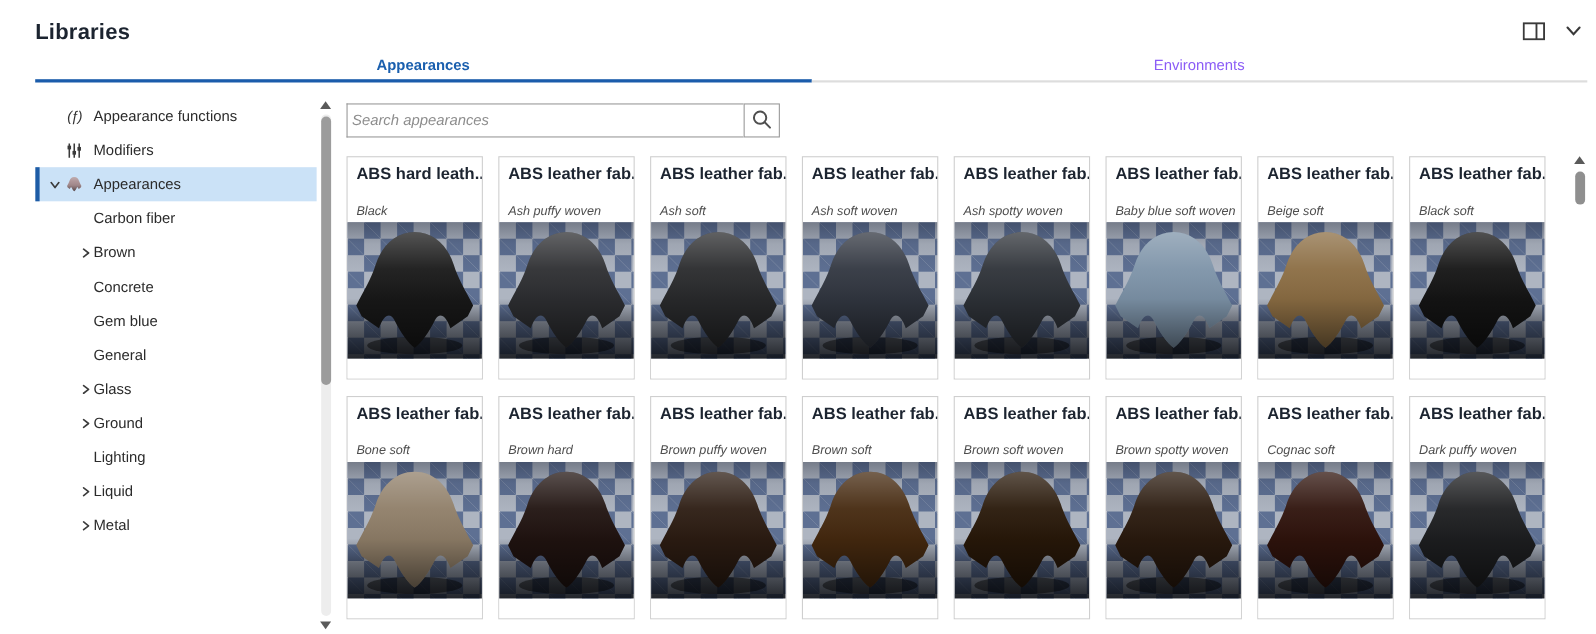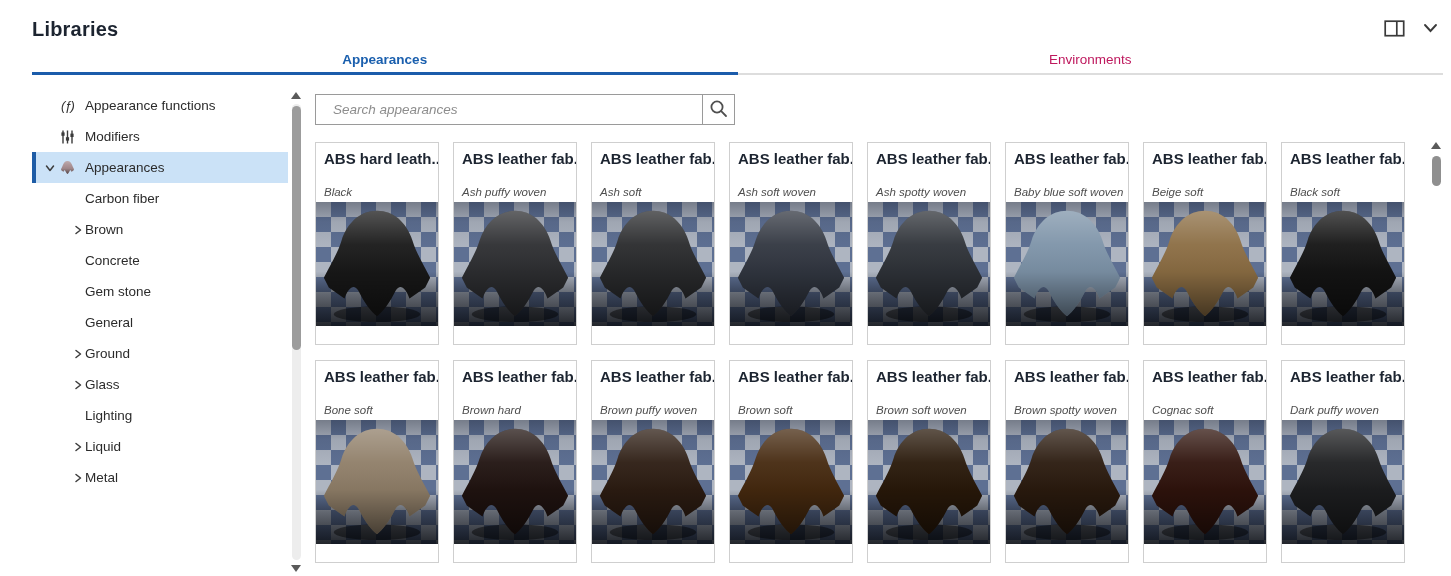--- a/index.html
+++ b/index.html
@@ -8,21 +8,21 @@
     font-family:"Liberation Sans",sans-serif;color:#2b2b2b;
   }
   
   .panel-title{position:absolute;left:32px;top:18px;font-size:20px;font-weight:700;color:#1c2430;letter-spacing:.2px;text-align:right;}
   .header-actions{position:absolute;right:10px;top:18px;display:flex;align-items:center;gap:14px;}
   .hdr-icon{width:22px;height:20px;display:flex;align-items:center;justify-content:center;cursor:pointer;}
 
   
   .tabs{position:absolute;left:32px;right:8px;top:46px;height:29px;display:flex;}
   .tab{flex:1;display:flex;align-items:flex-start;justify-content:center;font-size:13.5px;padding-top:6px;
-       border-bottom:2px solid #ddd;cursor:pointer;color:#be185d;}
+       border-bottom:2px solid #ddd;cursor:pointer;color:#8b5cf6;}
   .tab.active{border-bottom:3px solid #1b5cab;color:#1a5fae;font-weight:700;}
 
   
   .sidebar{position:absolute;left:32px;top:90px;width:256px;bottom:0;overflow:hidden;}
   .side-item{position:relative;height:31px;display:flex;align-items:center;padding-left:10px;font-size:13.5px;cursor:pointer;}
   .side-item .chev{width:15px;height:15px;flex:0 0 15px;display:flex;align-items:center;justify-content:center;}
   .side-item .s-icon{width:21px;height:17px;flex:0 0 21px;margin-right:7px;display:flex;align-items:center;justify-content:center;}
   .side-item.child{padding-left:38px;}
   .side-item .s-label{white-space:nowrap;}
   .side-item.selected{background:#cbe2f7;}
@@ -38,21 +38,21 @@
   .scroll-arrow.down{border-left:5px solid transparent;border-right:5px solid transparent;border-top:7px solid #5a5a5a;}
   .scroll-track{position:relative;width:9px;margin:5px auto;border-radius:5px;background:#ededed;}
   .sidebar-scroll .scroll-track{height:456px;}
   .grid-scroll .scroll-track{height:400px;background:transparent;}
   .scroll-thumb{position:absolute;left:0;width:9px;border-radius:5px;background:#9c9c9c;cursor:pointer;}
   .sidebar-scroll .scroll-thumb{top:2px;height:244px;}
   .grid-scroll .scroll-thumb{top:2px;height:30px;background:#8f8f8f;}
 
   
   .search-row{position:absolute;left:315px;top:94px;display:flex;}
-  .search-input{width:352px;height:29px;border:1px solid #9a9a9a;border-right:none;padding:0 17px;
+  .search-input{width:352px;height:29px;border:1px solid #9a9a9a;border-right:none;padding:0 4px;
     font-family:"Liberation Sans",sans-serif;font-size:13.5px;color:#6d28d9;outline:none;}
   .search-input::placeholder{font-style:italic;color:#8d8d8d;}
   .search-btn{width:33px;height:31px;border:1px solid #9a9a9a;background:#fff;display:flex;align-items:center;justify-content:center;cursor:pointer;padding:0;}
 
   
   .card-grid{position:absolute;left:315px;top:142px;display:grid;grid-template-columns:repeat(8,124px);gap:15px 14px;}
   .card{width:124px;height:203px;background:#fff;border:1px solid #cfcfcf;box-sizing:border-box;cursor:pointer;display:flex;flex-direction:column;}
   .card-title{font-size:15px;font-weight:700;color:#1c2430;padding:7px 8px 0 8px;white-space:nowrap;overflow:hidden;}
   .card-subtitle{font-size:11.5px;font-style:italic;color:#4e4e4e;padding:2px 8px 4px 8px;white-space:nowrap;overflow:hidden;margin-top:17px;}
   .swatch{position:relative;width:122px;height:124px;overflow:hidden;
@@ -163,44 +163,44 @@
     <span class="s-label">Brown</span>
   </div>
       <div class="side-item child">
     <span class="chev"></span>
 
     <span class="s-label">Concrete</span>
   </div>
       <div class="side-item child">
     <span class="chev"></span>
 
-    <span class="s-label">Gem stone</span>
+    <span class="s-label">Gem blue</span>
   </div>
       <div class="side-item child">
     <span class="chev"></span>
 
     <span class="s-label">General</span>
   </div>
       <div class="side-item child">
     <span class="chev">
           <svg width="10" height="10" viewBox="0 0 10 10">
             <path d="M3 1.5 L7.5 5 L3 8.5" fill="none" stroke="#3c3c3c" stroke-width="1.5" stroke-linecap="round" stroke-linejoin="round"></path>
           </svg>
         </span>
 
+    <span class="s-label">Glass</span>
+  </div>
+      <div class="side-item child">
+    <span class="chev">
+          <svg width="10" height="10" viewBox="0 0 10 10">
+            <path d="M3 1.5 L7.5 5 L3 8.5" fill="none" stroke="#3c3c3c" stroke-width="1.5" stroke-linecap="round" stroke-linejoin="round"></path>
+          </svg>
+        </span>
+
     <span class="s-label">Ground</span>
-  </div>
-      <div class="side-item child">
-    <span class="chev">
-          <svg width="10" height="10" viewBox="0 0 10 10">
-            <path d="M3 1.5 L7.5 5 L3 8.5" fill="none" stroke="#3c3c3c" stroke-width="1.5" stroke-linecap="round" stroke-linejoin="round"></path>
-          </svg>
-        </span>
-
-    <span class="s-label">Glass</span>
   </div>
       <div class="side-item child">
     <span class="chev"></span>
 
     <span class="s-label">Lighting</span>
   </div>
       <div class="side-item child">
     <span class="chev">
           <svg width="10" height="10" viewBox="0 0 10 10">
             <path d="M3 1.5 L7.5 5 L3 8.5" fill="none" stroke="#3c3c3c" stroke-width="1.5" stroke-linecap="round" stroke-linejoin="round"></path>

